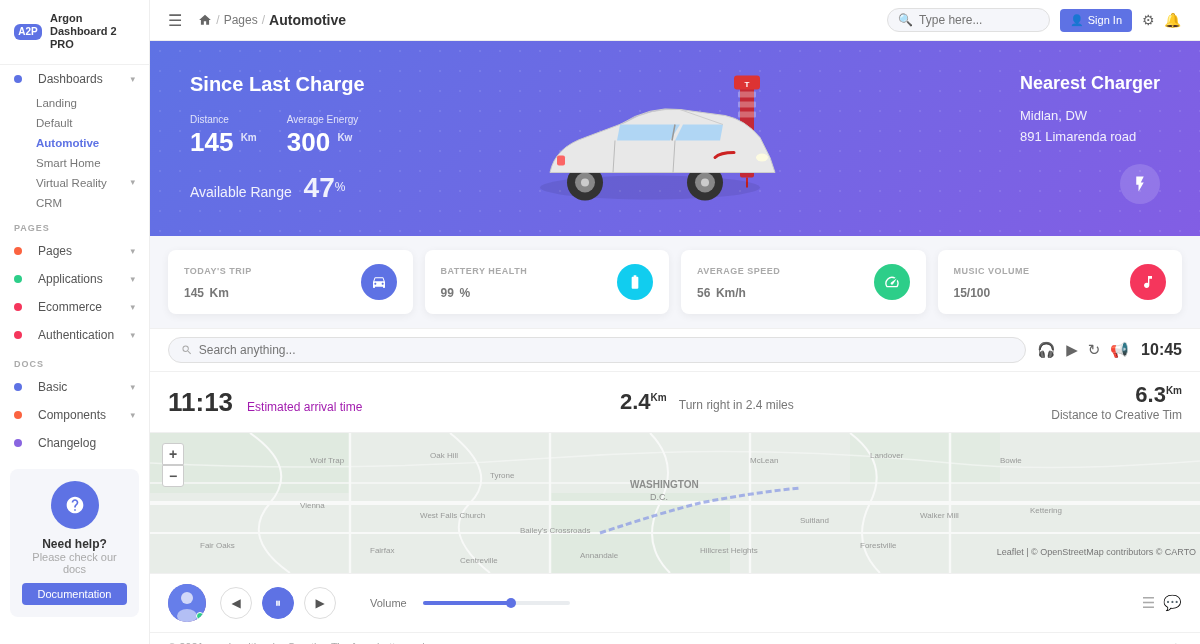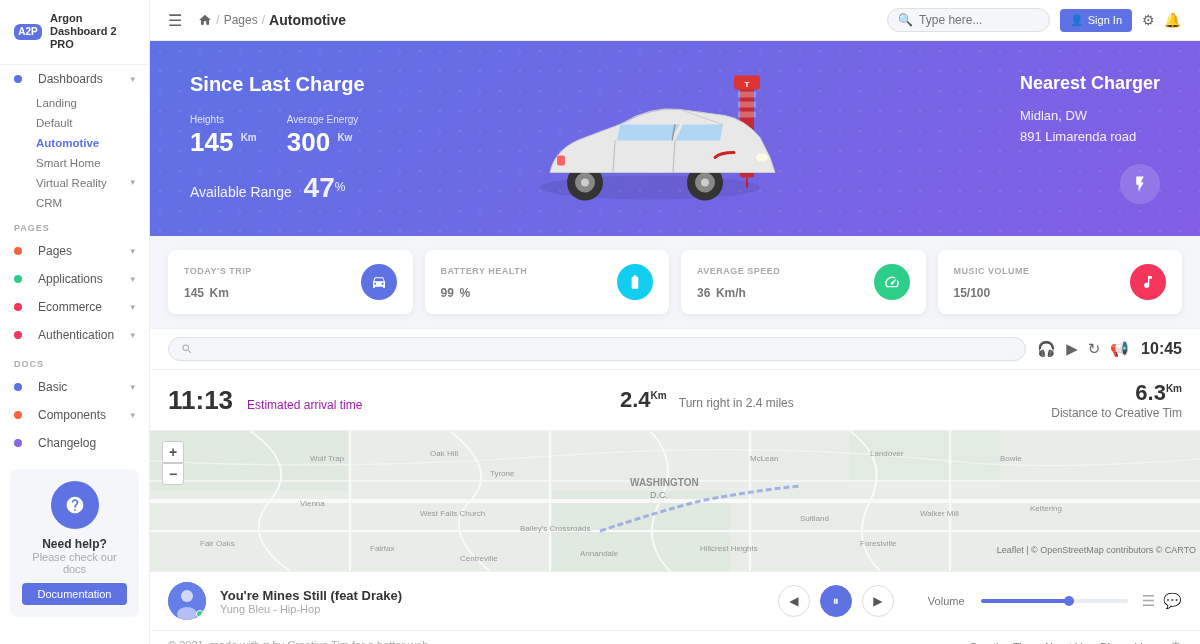--- a/index.html
+++ b/index.html
@@ -259,21 +259,21 @@
   </div>
 
   <div id="content">
 
     <div class="hero">
       <div class="hero-dots"></div>
       <div class="hero-left">
         <div class="hero-title">Since Last Charge</div>
         <div class="hero-stats">
           <div class="hero-stat">
-            <label>Heights</label>
+            <label>Distance</label>
             <div class="value">
               <span>145</span>
               <span class="unit">Km</span>
             </div>
           </div>
           <div class="hero-stat">
             <label>Average Energy</label>
             <div class="value">
               <span>300</span>
               <span class="unit">Kw</span>
@@ -361,21 +361,21 @@
         </div>
         <div class="stat-icon si-teal">
           <svg width="16" height="16" fill="white" viewBox="0 0 24 24">
               <path d="M15.67 4H14V2h-4v2H8.33C7.6 4 7 4.6 7 5.33v15.33C7 21.4 7.6 22 8.33 22h7.33c.74 0 1.34-.6 1.34-1.33V5.33C17 4.6 16.4 4 15.67 4z"></path>
             </svg>
         </div>
       </div>
       <div class="stat-card">
         <div class="stat-card-left">
           <label>AVERAGE SPEED</label>
-          <div class="val"><span>36</span> <span>Km/h</span></div>
+          <div class="val"><span>56</span> <span>Km/h</span></div>
         </div>
         <div class="stat-icon si-green">
           <svg width="16" height="16" fill="white" viewBox="0 0 24 24">
               <path d="M20.38 8.57l-1.23 1.85a8 8 0 0 1-.22 7.58H5.07A8 8 0 0 1 15.58 6.85l1.85-1.23A10 10 0 0 0 3.35 19a2 2 0 0 0 1.72 1h13.85a2 2 0 0 0 1.74-1 10 10 0 0 0-.27-10.44zm-9.79 6.84a2 2 0 0 0 2.83 0l5.66-8.49-8.49 5.66a2 2 0 0 0 0 2.83z"></path>
             </svg>
         </div>
       </div>
       <div class="stat-card">
         <div class="stat-card-left">
           <label>MUSIC VOLUME</label>
@@ -387,20 +387,21 @@
             </svg>
         </div>
       </div>
     </div>
 
     <div class="nav-bar">
       <div class="nav-search">
         <svg width="12" height="12" fill="#aaa" viewBox="0 0 24 24">
             <path d="M15.5 14h-.79l-.28-.27A6.471 6.471 0 0 0 16 9.5 6.5 6.5 0 1 0 9.5 16c1.61 0 3.09-.59 4.23-1.57l.27.28v.79l5 4.99L20.49 19l-4.99-5zm-6 0C7.01 14 5 11.99 5 9.5S7.01 5 9.5 5 14 7.01 14 9.5 11.99 14 9.5 14z"></path>
           </svg>
+        <input type="text" placeholder="Search anything..." style="">
       </div>
       <div class="nav-icons">
         <span>🎧</span>
         <span>▶</span>
         <span>↻</span>
         <span>📢</span>
       </div>
       <div class="nav-time">10:45</div>
     </div>
 
@@ -479,24 +480,20 @@
 
     <div class="music-bar">
       <div class="music-avatar">
         <svg width="38" height="38" viewBox="0 0 38 38" xmlns="http://www.w3.org/2000/svg">
           <circle cx="19" cy="19" r="19" fill="#667eea"></circle>
           <circle cx="19" cy="14" r="6" fill="#fff" opacity="0.7"></circle>
           <ellipse cx="19" cy="32" rx="10" ry="7" fill="#fff" opacity="0.5"></ellipse>
         </svg>
         <div class="music-avatar-online"></div>
       </div>
-      <div class="music-info">
-        <div class="music-title">You're Mines Still (feat Drake)</div>
-        <div class="music-artist">Yung Bleu - Hip-Hop</div>
-      </div>
       <div class="music-controls">
         <div class="ctrl-btn">◀</div>
         <div class="ctrl-btn play">⏸</div>
         <div class="ctrl-btn">▶</div>
       </div>
       <div class="volume-section">
         <span class="volume-label">Volume</span>
         <div class="volume-bar">
           <div class="volume-fill"></div>
           <div class="volume-handle"></div>

